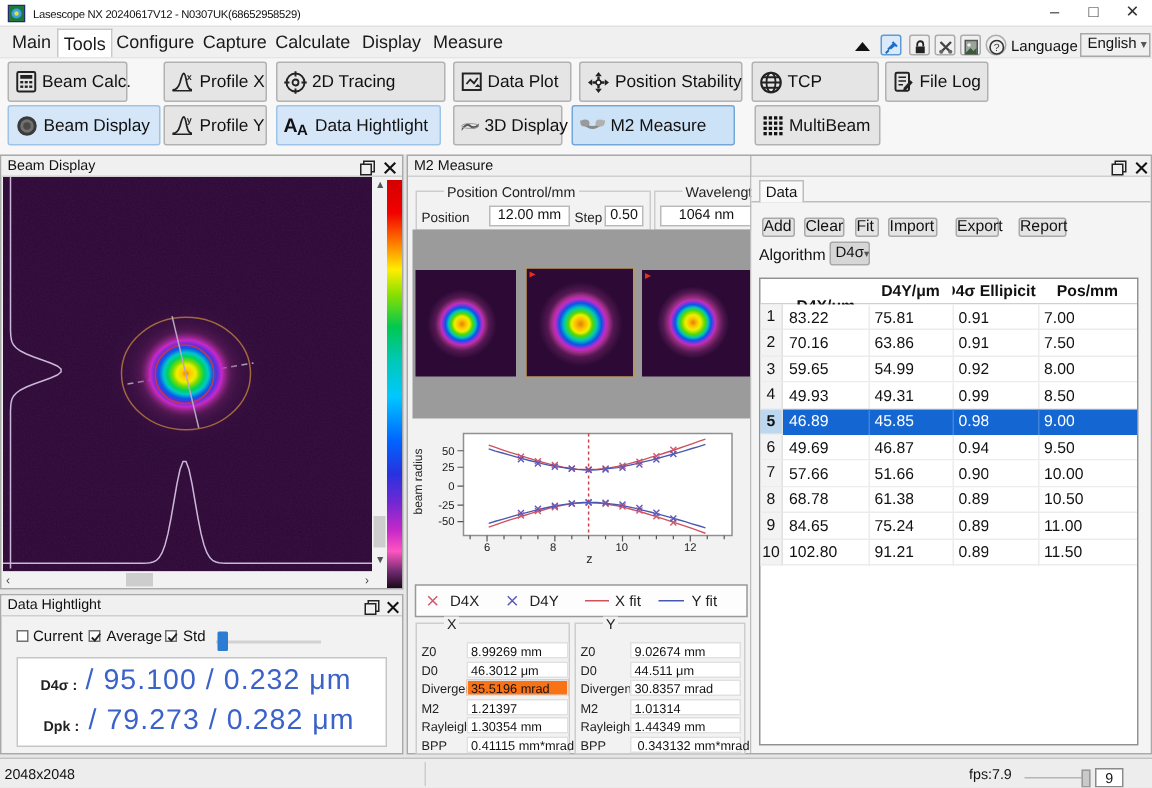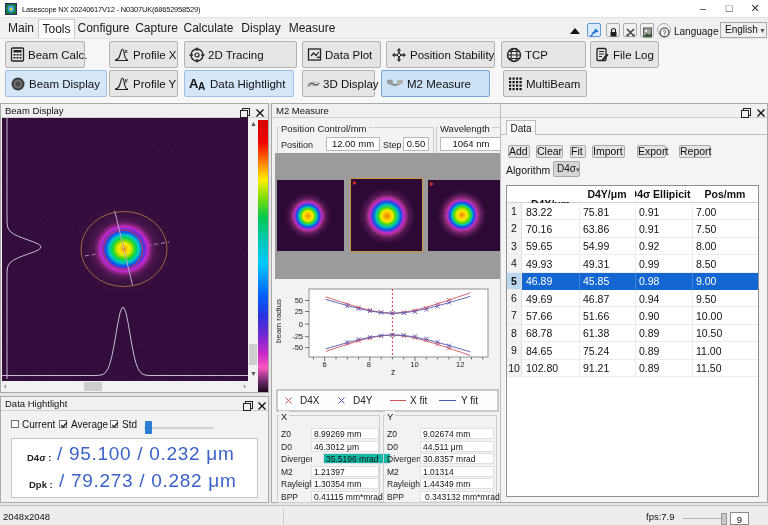--- a/index.html
+++ b/index.html
@@ -22,21 +22,21 @@
 .mini { position:absolute; top:23px; width:14px; height:14px; background:#f0f0f0; border:1px solid #adadad; border-radius:2px; text-align:center; }
 
 .panel { position:absolute; background:#f2f2f2; border:1px solid #a9a9a9; }
 .ptitle { position:absolute; left:0; top:0; right:0; height:14px; background:#f0f0f0; border-bottom:1px solid #cfcfcf; font-size:9.5px; color:#111; padding-left:4px; line-height:14px; }
 .pico { position:absolute; top:1px; width:12px; height:12px; }
 
 #statusbar { left:0; top:505px; width:768px; height:20px; background:#ededed; border-top:1px solid #c2c2c2; font-size:9.5px; color:#111; }
 
 .inp { position:absolute; background:#fff; border:1px solid #b9b9b9; font-size:9.5px; color:#111; text-align:center; }
 .gbox { position:absolute; border:1px solid #cdcdcd; }
-.glabel { position:absolute; top:-5px; left:1px; background:#f2f2f2; font-size:9.5px; color:#222; padding:0 2px; }
+.glabel { position:absolute; top:-5px; left:18px; background:#f2f2f2; font-size:9.5px; color:#222; padding:0 2px; }
 .lbl { position:absolute; font-size:9px; color:#222; white-space:nowrap; }
 
 .cell { position:absolute; font-size:10.5px; color:#111; white-space:nowrap; overflow:hidden; }
 .btn2 { position:absolute; height:13px; background:#e4e4e4; border:1px solid #a9a9a9; border-radius:2px; font-size:10.5px; color:#111; text-align:left; }
 </style>
 </head>
 <body>
 
 <div class="abs" id="titlebar"></div>
 <svg class="abs" id="titleicon" viewBox="0 0 12 12">
@@ -430,21 +430,21 @@
 <line x1="168" y1="120.5" x2="185" y2="120.5" stroke="#4858b0" stroke-width="1"></line>
 <text x="190" y="124" font-size="10" fill="#222" font-family="Liberation Sans">Y fit</text>
 </svg>
   <div class="gbox" style="left:5px;top:311px;width:103px;height:88px;">
       <div class="glabel">X</div>
       <div class="lbl" style="left:3px;top:13px;width:31px;overflow:hidden;white-space:nowrap;font-size:8.5px;">Z0</div>
       <div style="position:absolute;left:33px;top:12px;width:68px;height:11px;background:#fff;border:1px solid #e0e0e0;font-size:8.5px;color:#111;line-height:10px;padding-left:2px;white-space:nowrap;">8.99269 mm</div>
       <div class="lbl" style="left:3px;top:25.5px;width:31px;overflow:hidden;white-space:nowrap;font-size:8.5px;">D0</div>
       <div style="position:absolute;left:33px;top:24.5px;width:68px;height:11px;background:#fff;border:1px solid #e0e0e0;font-size:8.5px;color:#111;line-height:10px;padding-left:2px;white-space:nowrap;">46.3012 μm</div>
       <div class="lbl" style="left:3px;top:38.0px;width:31px;overflow:hidden;white-space:nowrap;font-size:8.5px;">Divergenc</div>
-      <div style="position:absolute;left:45px;top:37.0px;width:68px;height:11px;background:#14b8a6;border:1px solid #e0e0e0;font-size:8.5px;color:#111;line-height:10px;padding-left:2px;white-space:nowrap;">35.5196 mrad</div>
+      <div style="position:absolute;left:33px;top:37.0px;width:68px;height:11px;background:#f97316;border:1px solid #e0e0e0;font-size:8.5px;color:#111;line-height:10px;padding-left:2px;white-space:nowrap;">35.5196 mrad</div>
       <div class="lbl" style="left:3px;top:50.5px;width:31px;overflow:hidden;white-space:nowrap;font-size:8.5px;">M2</div>
       <div style="position:absolute;left:33px;top:49.5px;width:68px;height:11px;background:#fff;border:1px solid #e0e0e0;font-size:8.5px;color:#111;line-height:10px;padding-left:2px;white-space:nowrap;">1.21397</div>
       <div class="lbl" style="left:3px;top:63.0px;width:31px;overflow:hidden;white-space:nowrap;font-size:8.5px;">Rayleigh</div>
       <div style="position:absolute;left:33px;top:62.0px;width:68px;height:11px;background:#fff;border:1px solid #e0e0e0;font-size:8.5px;color:#111;line-height:10px;padding-left:2px;white-space:nowrap;">1.30354 mm</div>
       <div class="lbl" style="left:3px;top:75.5px;width:31px;overflow:hidden;white-space:nowrap;font-size:8.5px;">BPP</div>
       <div style="position:absolute;left:33px;top:74.5px;width:68px;height:11px;background:#fff;border:1px solid #e0e0e0;font-size:8.5px;color:#111;line-height:10px;padding-left:2px;white-space:nowrap;">0.41115 mm*mrad</div>
     </div>
   <div class="gbox" style="left:111px;top:311px;width:114px;height:88px;">
       <div class="glabel">Y</div>
       <div class="lbl" style="left:3px;top:13px;width:34px;overflow:hidden;white-space:nowrap;font-size:8.5px;">Z0</div>

